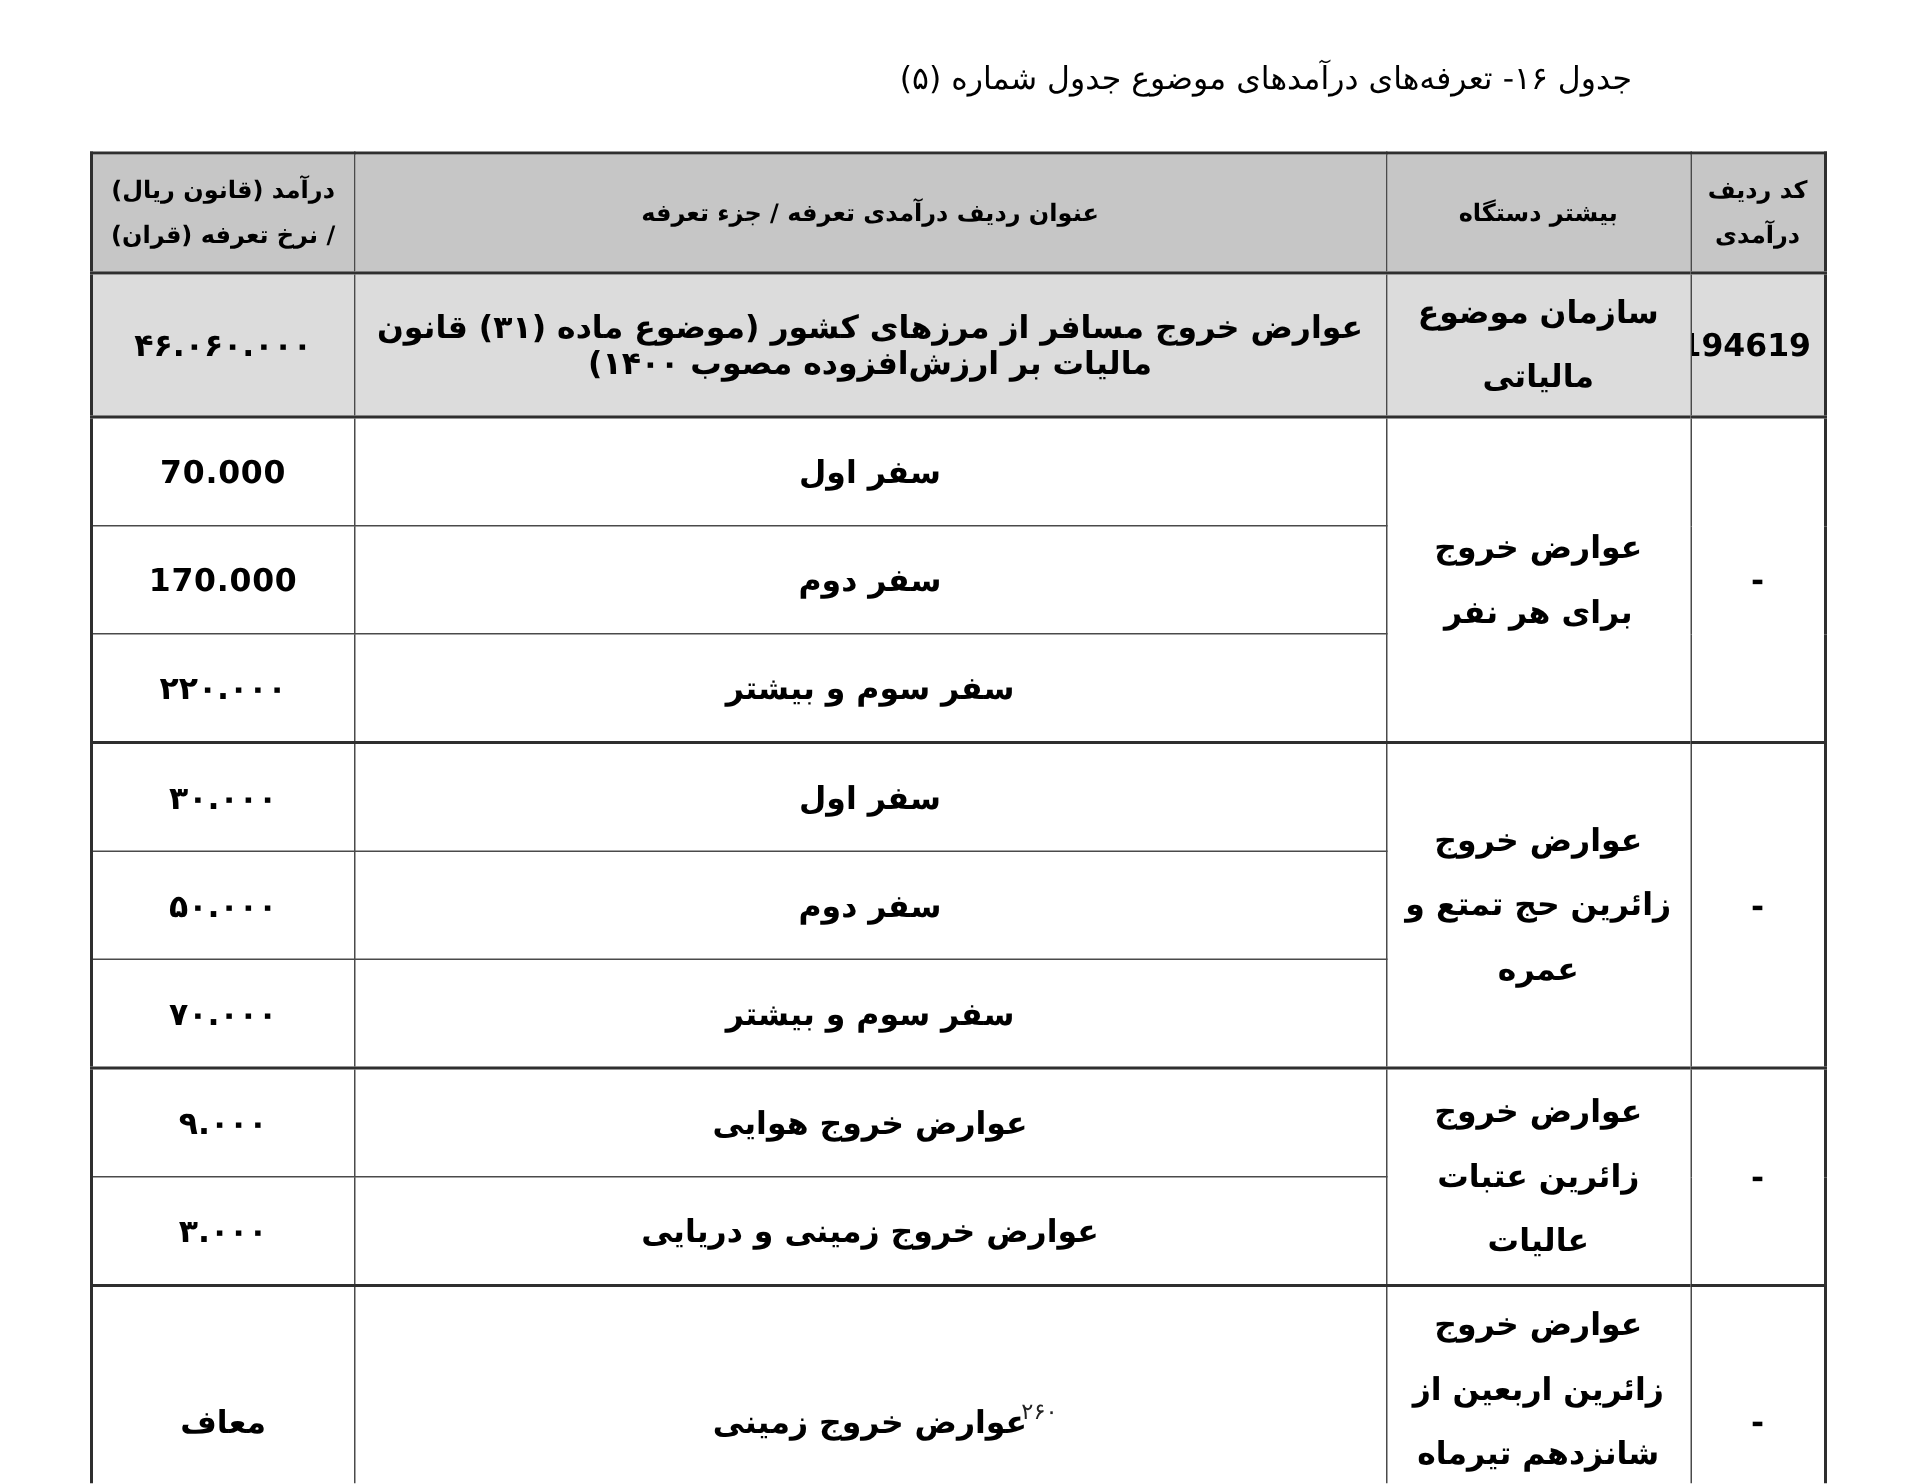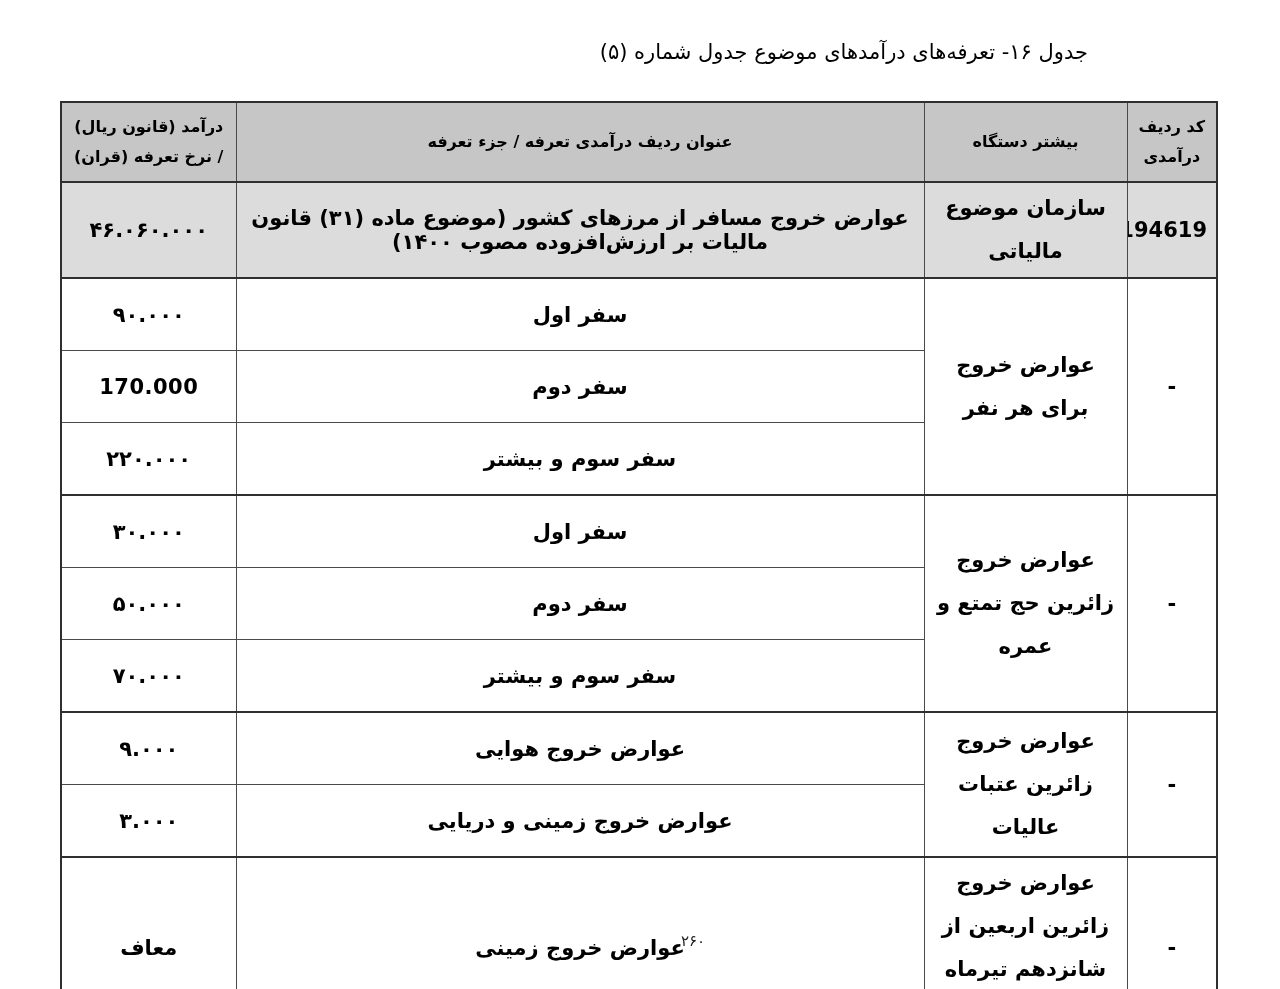--- a/index.html
+++ b/index.html
@@ -101,21 +101,21 @@
           <td class="h-first">194619</td>
           <td class="h-first dept-cell">سازمان موضوع مالیاتی</td>
           <td class="h-first">عوارض خروج مسافر از مرزهای کشور (موضوع ماده (۳۱) قانون مالیات بر ارزش‌افزوده مصوب ۱۴۰۰)</td>
           <td class="h-first num-cell">۴۶.۰۶۰.۰۰۰</td>
         </tr>
 
         <tr class="gs">
           <td rowspan="3">-</td>
           <td rowspan="3" class="dept-cell">عوارض خروج برای هر نفر</td>
           <td class="h-normal">سفر اول</td>
-          <td class="h-normal num-cell">۹۰.۰۰۰</td>
+          <td class="h-normal num-cell">70.000</td>
         </tr>
         <tr>
           <td class="h-normal">سفر دوم</td>
           <td class="h-normal num-cell">170.000</td>
         </tr>
         <tr>
           <td class="h-normal">سفر سوم و بیشتر</td>
           <td class="h-normal num-cell">۲۲۰.۰۰۰</td>
         </tr>
 

